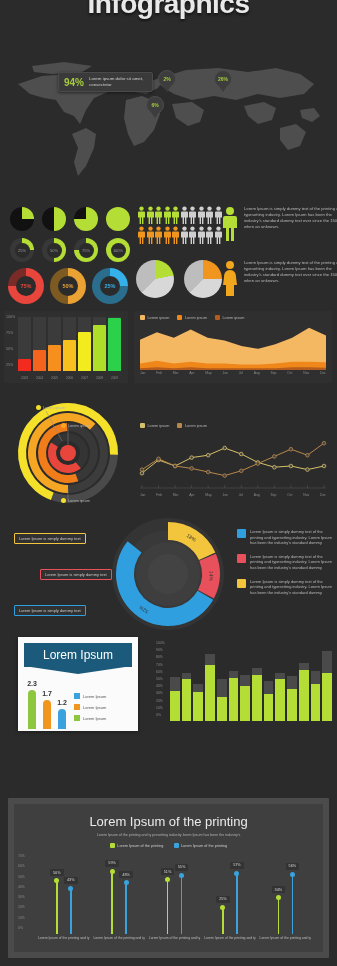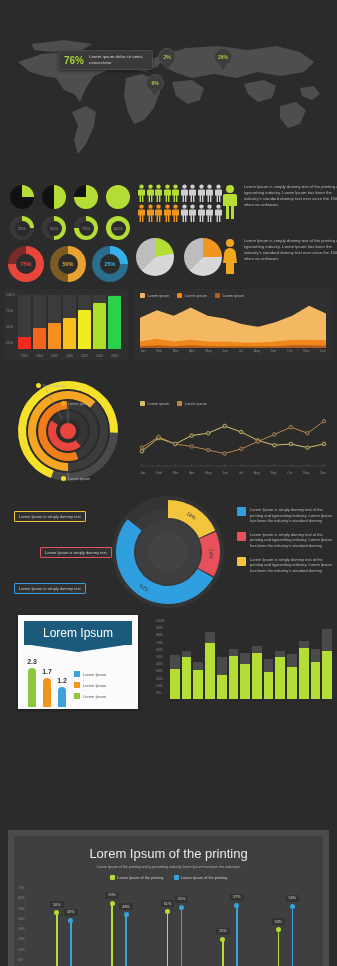--- a/index.html
+++ b/index.html
@@ -204,39 +204,42 @@
   }
   .pf-xlabels { position: absolute; left: 18px; right: 4px; top: 82px; display: flex; }
   .pf-xlabels div { flex: 1; text-align: center; font-size: 3.4px; color: #bdbdbd;
     line-height: 4.6px; }
 </style>
 </head>
 <body>
 
 <div class="page">
 
+  <div class="header">
+    <h1>Infographics</h1>
+  </div>
 
   <div class="map-section">
     <div class="map-wrap">
       <svg class="map-svg" viewBox="0 0 321 130">
         <g fill="#4e4e4e">
           <path d="M10 30 L34 22 L62 20 L82 26 L92 20 L104 26 L100 38 L86 44 L78 56 L72 70 L66 62 L56 58 L48 46 L36 44 L22 40 Z"></path>
           <path d="M64 80 L78 74 L88 80 L86 94 L78 112 L70 122 L66 108 L70 94 Z"></path>
           <path d="M116 28 L132 22 L146 26 L158 22 L150 34 L138 40 L126 38 Z"></path>
           <path d="M118 46 L134 42 L148 48 L152 60 L146 76 L136 88 L126 92 L120 80 L116 64 Z"></path>
           <path d="M152 24 L178 16 L210 14 L240 18 L268 14 L292 20 L306 30 L296 40 L272 44 L250 40 L228 46 L206 42 L184 46 L166 40 L156 34 Z"></path>
           <path d="M164 50 L184 48 L196 56 L192 68 L180 72 L168 64 Z"></path>
           <path d="M236 52 L256 48 L268 54 L264 66 L250 70 L240 62 Z"></path>
           <path d="M272 74 L288 70 L298 78 L292 92 L280 96 L272 86 Z"></path>
           <path d="M292 56 L306 54 L312 62 L304 68 L294 64 Z"></path>
           <path d="M24 12 L56 8 L84 12 L74 18 L44 20 L26 18 Z"></path>
         </g>
       </svg>
       <div class="callout" style="left:50px; top:18px;">
-        <span class="pct">76%</span>
+        <span class="pct">94%</span>
         <span class="txt">Lorem ipsum dolor sit amet, consectetur</span>
       </div>
       <div class="pin" style="left:150px; top:16px;">
         <div class="bubble">
           <span>2%</span>
         </div>
         <div class="tail"></div>
       </div>
       <div class="pin" style="left:206px; top:16px;">
         <div class="bubble">

